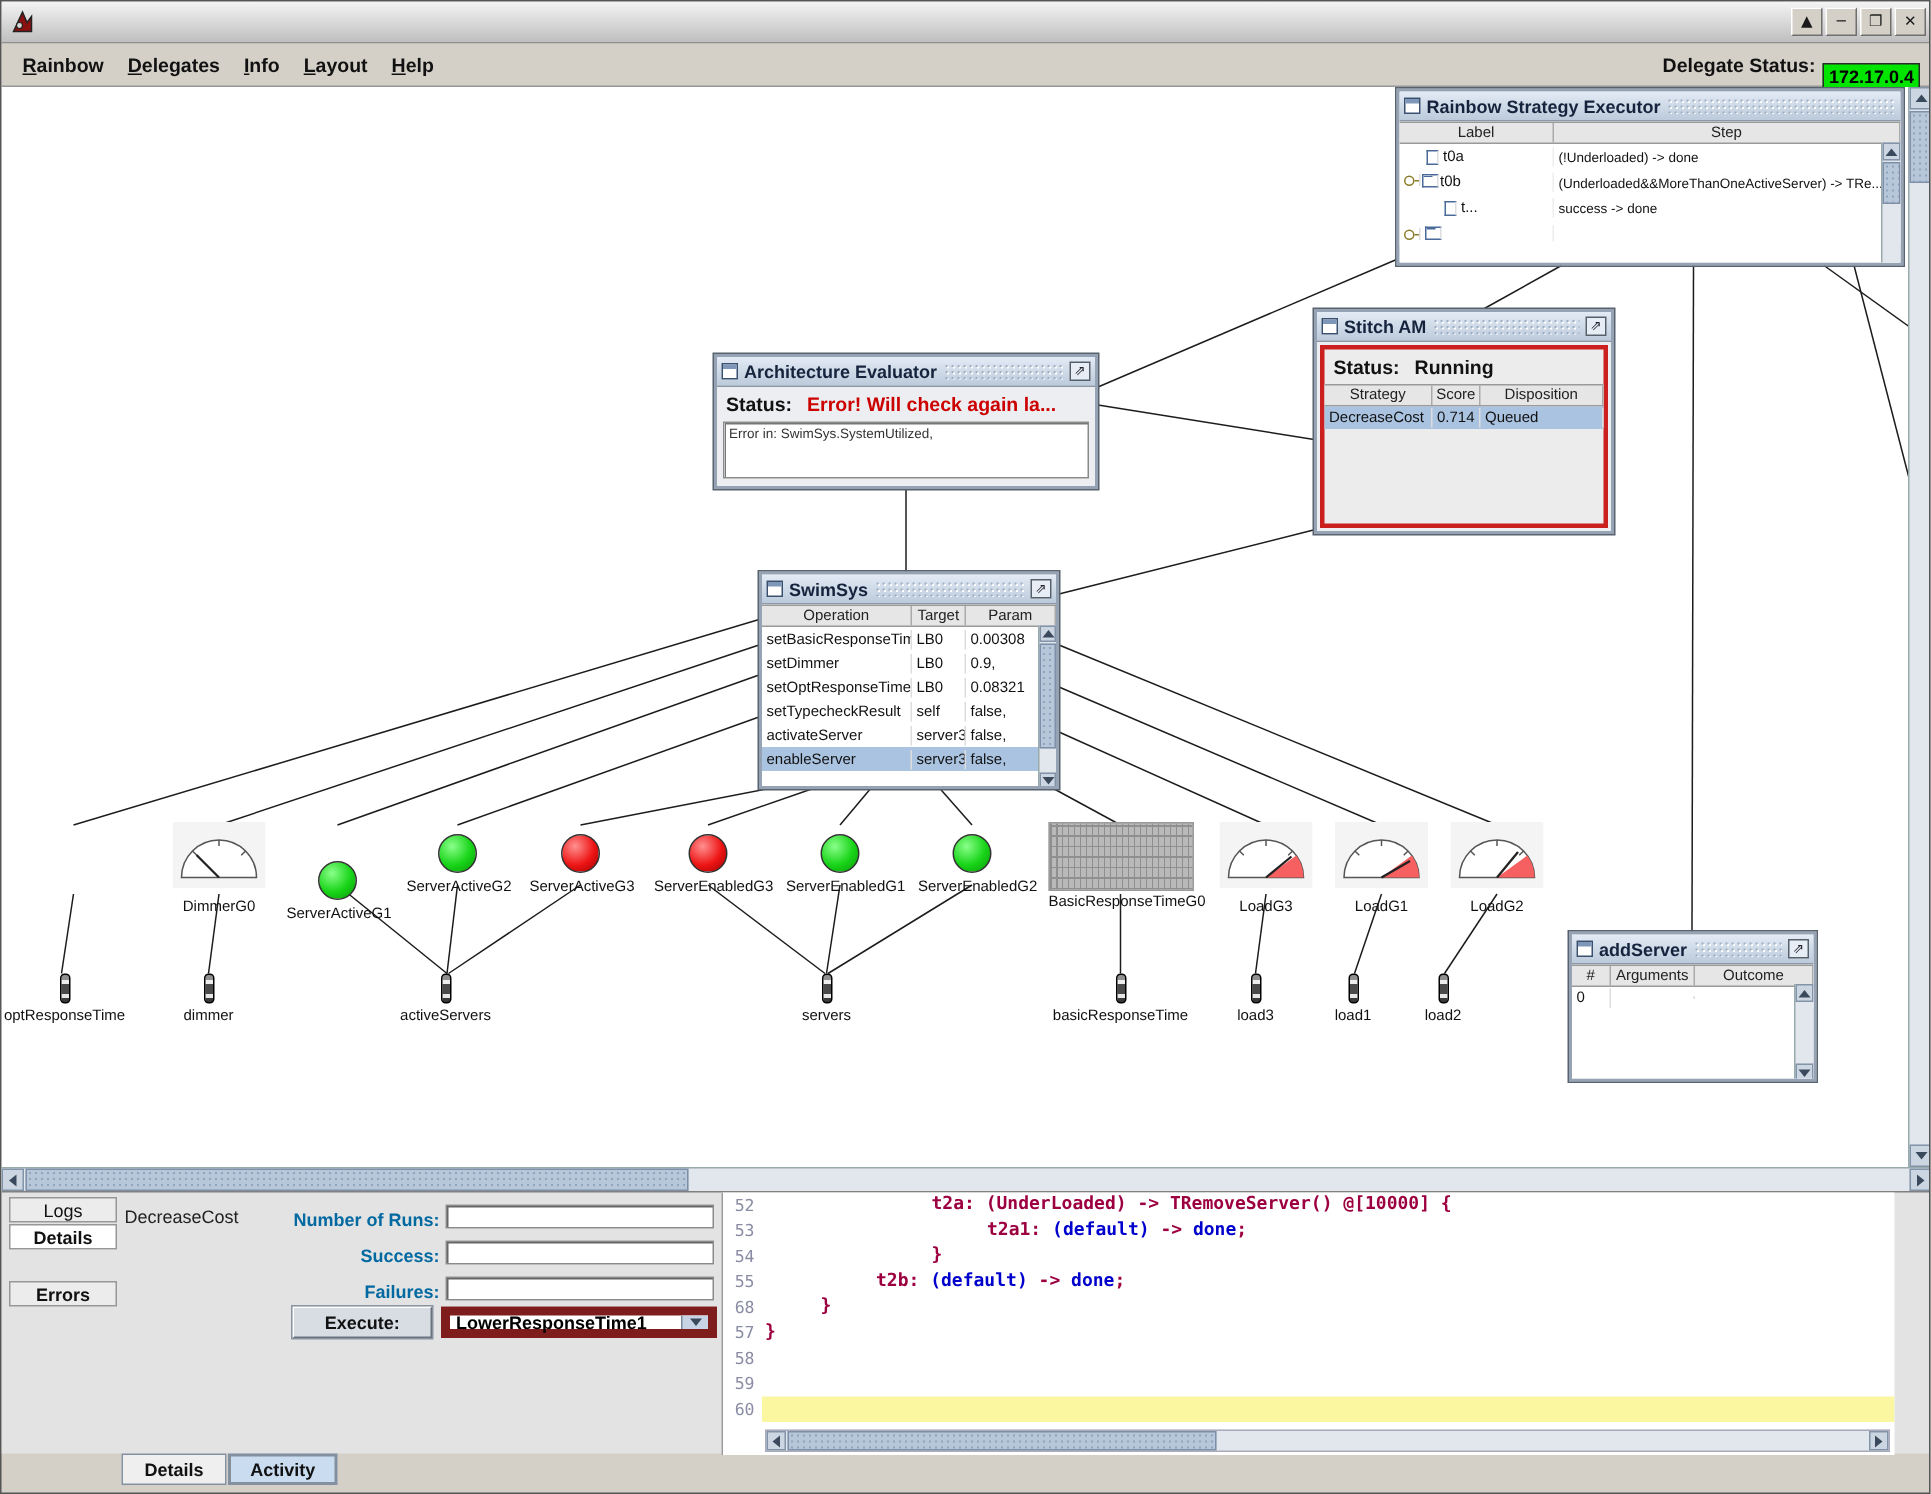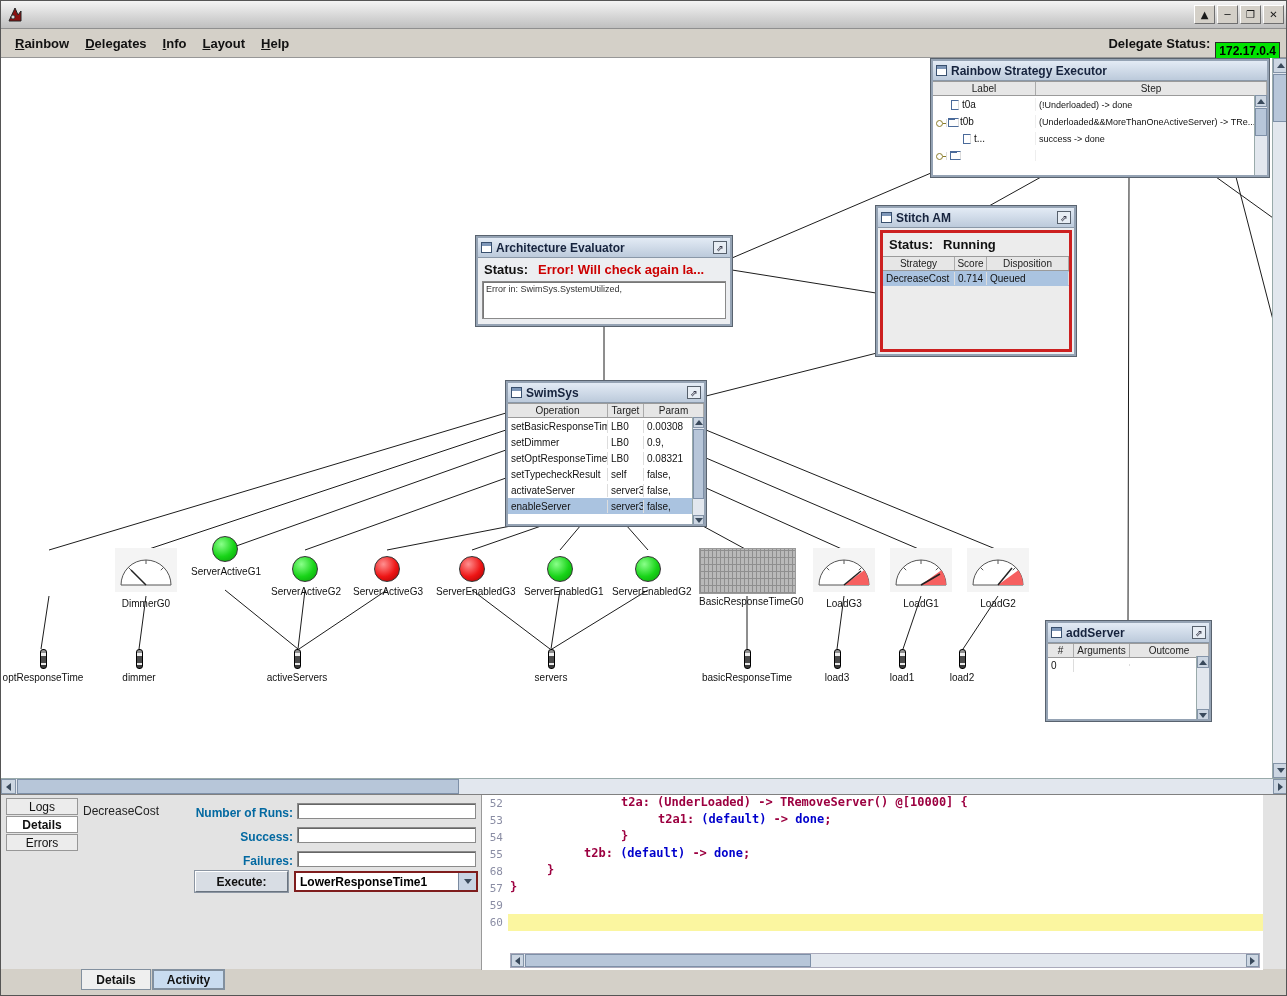--- a/index.html
+++ b/index.html
@@ -131,35 +131,35 @@
   .bottom {
     position:absolute; left:0; top:793px; width:1287px; height:175px;
     background:#e3e3e3; border-top:1px solid #808080;
   }
   .side-tab {
     position:absolute; left:5px; width:72px; height:17px; border:1px solid #979797;
     font:12px "Liberation Sans", sans-serif; color:#111; background:#ececec;
     display:flex; align-items:center; justify-content:center;
   }
   .side-tab.sel { background:#ffffff; font-weight:bold; }
-  .side-tab.b { font-weight:normal; }
+  .side-tab.b { font-weight:bold;margin-top:20px; }
   .strategy-name { position:absolute; left:82px; top:9px; font:12px "Liberation Sans", sans-serif; color:#222; }
   .form-label { position:absolute; width:132px; text-align:right; font:bold 12px "Liberation Sans", sans-serif; color:#0369a1; }
   .field {
     position:absolute; width:179px; height:16px; background:#fff;
     border:1px solid #8a8a8a; box-shadow:inset 1px 1px 0 #666; font:11px "Liberation Sans", sans-serif; padding:0 3px;
   }
   .exec-btn {
     position:absolute; left:194px; top:76px; width:93px; height:21px; background:#d8dde4;
     border:1px solid; border-color:#fff #6a7480 #6a7480 #fff; outline:1px solid #8b95a2;
     font:bold 12px "Liberation Sans", sans-serif; color:#111; display:flex; align-items:center; justify-content:center;
   }
   .combo {
     position:absolute; left:293px; top:76px; width:184px; height:21px; background:#fff;
-    border:2px solid #7f1d1d; display:flex; align-items:center;
+    border:6px solid #7f1d1d; display:flex; align-items:center;
   }
   .combo-text { flex:1; font:bold 12px "Liberation Sans", sans-serif; color:#000; padding:0 4px; white-space:nowrap; overflow:hidden; }
   .combo-btn { width:18px; height:100%; background:#c8d4e4; border-left:1px solid #7a8aa0; display:flex; align-items:center; justify-content:center; }
 
   
   .editor { position:absolute; left:480px; top:0; width:782px; height:175px; background:#fff; border-left:1px solid #999; overflow:hidden; }
   .cl { display:flex; height:17px; align-items:center; }
   .ln { width:26px; flex:0 0 auto; text-align:right; padding-right:5px; font:11px "DejaVu Sans Mono", monospace; color:#8a8da4; }
   .ct { flex:1; height:17px; display:flex; font:bold 12px "DejaVu Sans Mono", monospace; white-space:pre; overflow:hidden; }
   .cl.hl .ct { background:#fbf6a0; }
@@ -258,21 +258,21 @@
           <span class="flex1">Step</span>
         </div>
         <div class="trow" style="height:17px">
           <span style="width:103px;display:flex;align-items:center;gap:3px;padding-left:18px;border-right:1px solid #eee">
             <span class="doc-ic"></span>
             <span style="border:none;padding:0">t0a</span>
           </span>
           <span class="flex1" style="font-size:9px">(!Underloaded) -&gt; done</span>
         </div>
         <div class="trow" style="height:17px">
-          <span style="width:103px;display:flex;align-items:flex-end;gap:1px;border-right:1px solid #eee">
+          <span style="width:103px;display:flex;align-items:flex-start;gap:1px;border-right:1px solid #eee">
             <span class="key-ic"></span>
             <span class="folder-ic"></span>
             <span style="border:none;padding:0">t0b</span>
           </span>
           <span class="flex1" style="font-size:9px">(Underloaded&amp;&amp;MoreThanOneActiveServer) -&gt; TRe...</span>
         </div>
         <div class="trow" style="height:17px">
           <span style="width:103px;display:flex;align-items:center;gap:3px;padding-left:30px;border-right:1px solid #eee">
             <span class="doc-ic"></span>
             <span style="border:none;padding:0">t...</span>
@@ -423,21 +423,21 @@
       <svg width="62" height="44" viewBox="0 0 62 44">
         <rect x="0" y="0" width="62" height="44" fill="#f4f4f4"></rect>
         <path d="M6 37 A25 25 0 0 1 56 37 Z" fill="#ffffff" stroke="#555" stroke-width="1"></path>
         <line x1="31" y1="12" x2="31" y2="16" stroke="#555"></line>
         <line x1="48.7" y1="19.3" x2="45.8" y2="22.2" stroke="#555"></line>
         <line x1="13.3" y1="19.3" x2="16.2" y2="22.2" stroke="#555"></line>
         <line x1="31" y1="37" x2="16" y2="22" stroke="#222" stroke-width="1.5"></line>
       </svg>
       <div class="gauge-label">DimmerG0</div>
     </div>
-    <div class="gauge" style="left:190px;top:470px;width:68px;">
+    <div class="gauge" style="left:190px;top:508px;width:68px;">
       <div class="led led-green"></div>
       <div class="gauge-label">ServerActiveG1</div>
     </div>
     <div class="gauge" style="left:270px;top:490px;width:68px;">
       <div class="led led-green"></div>
       <div class="gauge-label">ServerActiveG2</div>
     </div>
     <div class="gauge" style="left:352px;top:490px;width:68px;">
       <div class="led led-red"></div>
       <div class="gauge-label">ServerActiveG3</div>
@@ -594,20 +594,24 @@
       </div>
       <div class="cl">
         <span class="ln">68</span>
         <span class="ct ind1"><span class="tk-plain">}</span></span>
       </div>
       <div class="cl">
         <span class="ln">57</span>
         <span class="ct ind0"><span class="tk-plain">}</span></span>
       </div>
       <div class="cl">
+        <span class="ln">58</span>
+        <span class="ct ind0"></span>
+      </div>
+      <div class="cl">
         <span class="ln">59</span>
         <span class="ct ind0"></span>
       </div>
       <div class="cl hl">
         <span class="ln">60</span>
         <span class="ct ind0"></span>
       </div>
       <div class="editor-hscroll">
         <div class="sbtn" style="left:0;top:0;width:13px;height:13px;">
             <span class="tri-left"></span>

